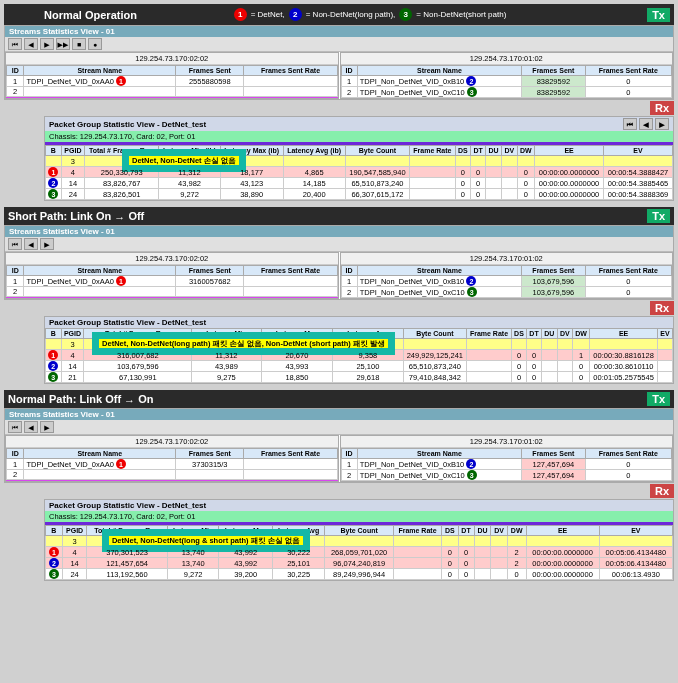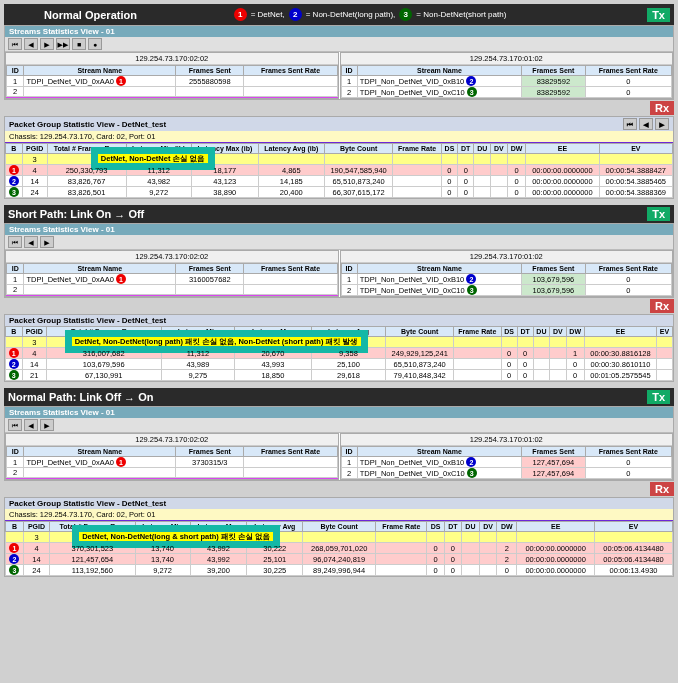--- a/index.html
+++ b/index.html
@@ -124,22 +124,22 @@
       justify-content: center;
       width: 10px;
       height: 10px;
       border-radius: 50%;
       color: white;
       font-weight: bold;
       font-size: 7px;
     }
 
     .info-row {
-      background: #fef9c3;
-      border-bottom: 1px solid #6d28d9;
+      background: #86efac;
+      border-bottom: 3px solid #6d28d9;
       padding: 1px 4px;
       font-size: 7.5px;
     }
 
     .section-wrapper {
       margin-bottom: 2px;
     }
 
     .top-header-row {
       display: flex;
@@ -165,20 +165,21 @@
       font-size: 7.5px;
       background: #f0f0f0;
       border-bottom: 1px solid #ccc;
       padding: 1px;
     }
 
     .packet-panel {
       border: 1px solid #aaa;
       background: white;
       margin-top: 1px;
+      margin-left: 40px;
     }
 
     .packet-title {
       background: #d0d8e8;
       padding: 1px 4px;
       font-size: 8px;
       font-weight: bold;
       display: flex;
       justify-content: space-between;
       align-items: center;

